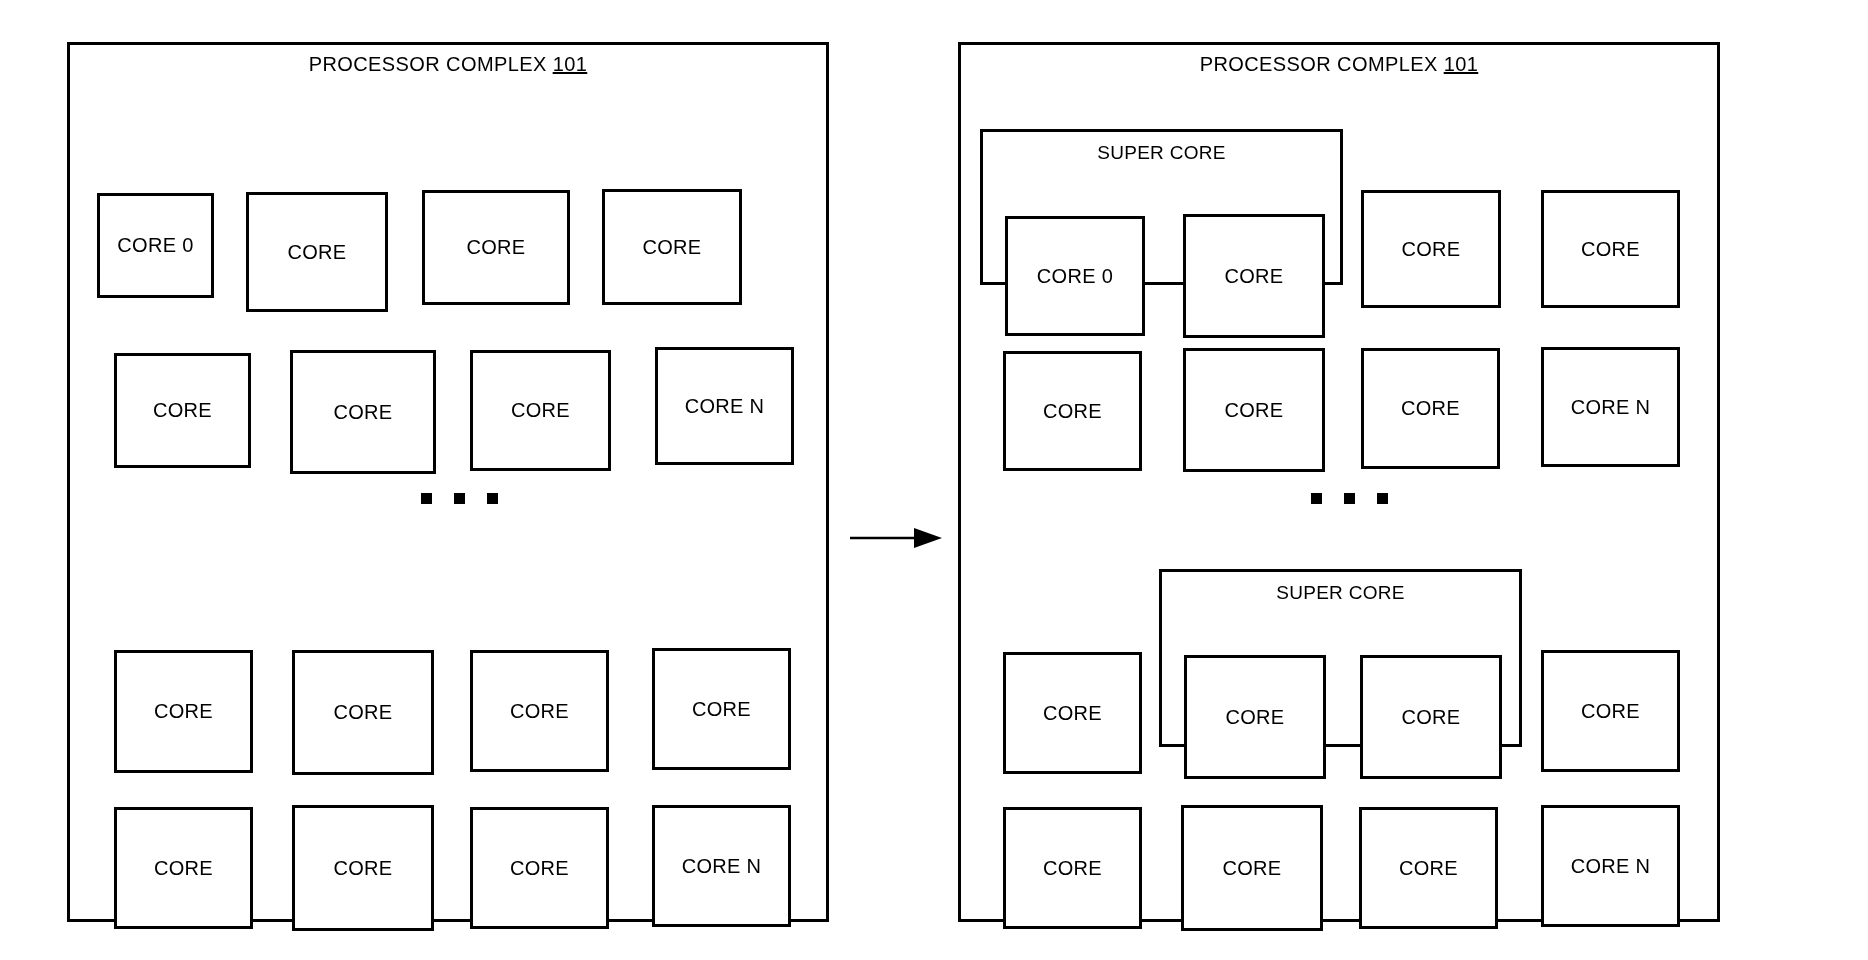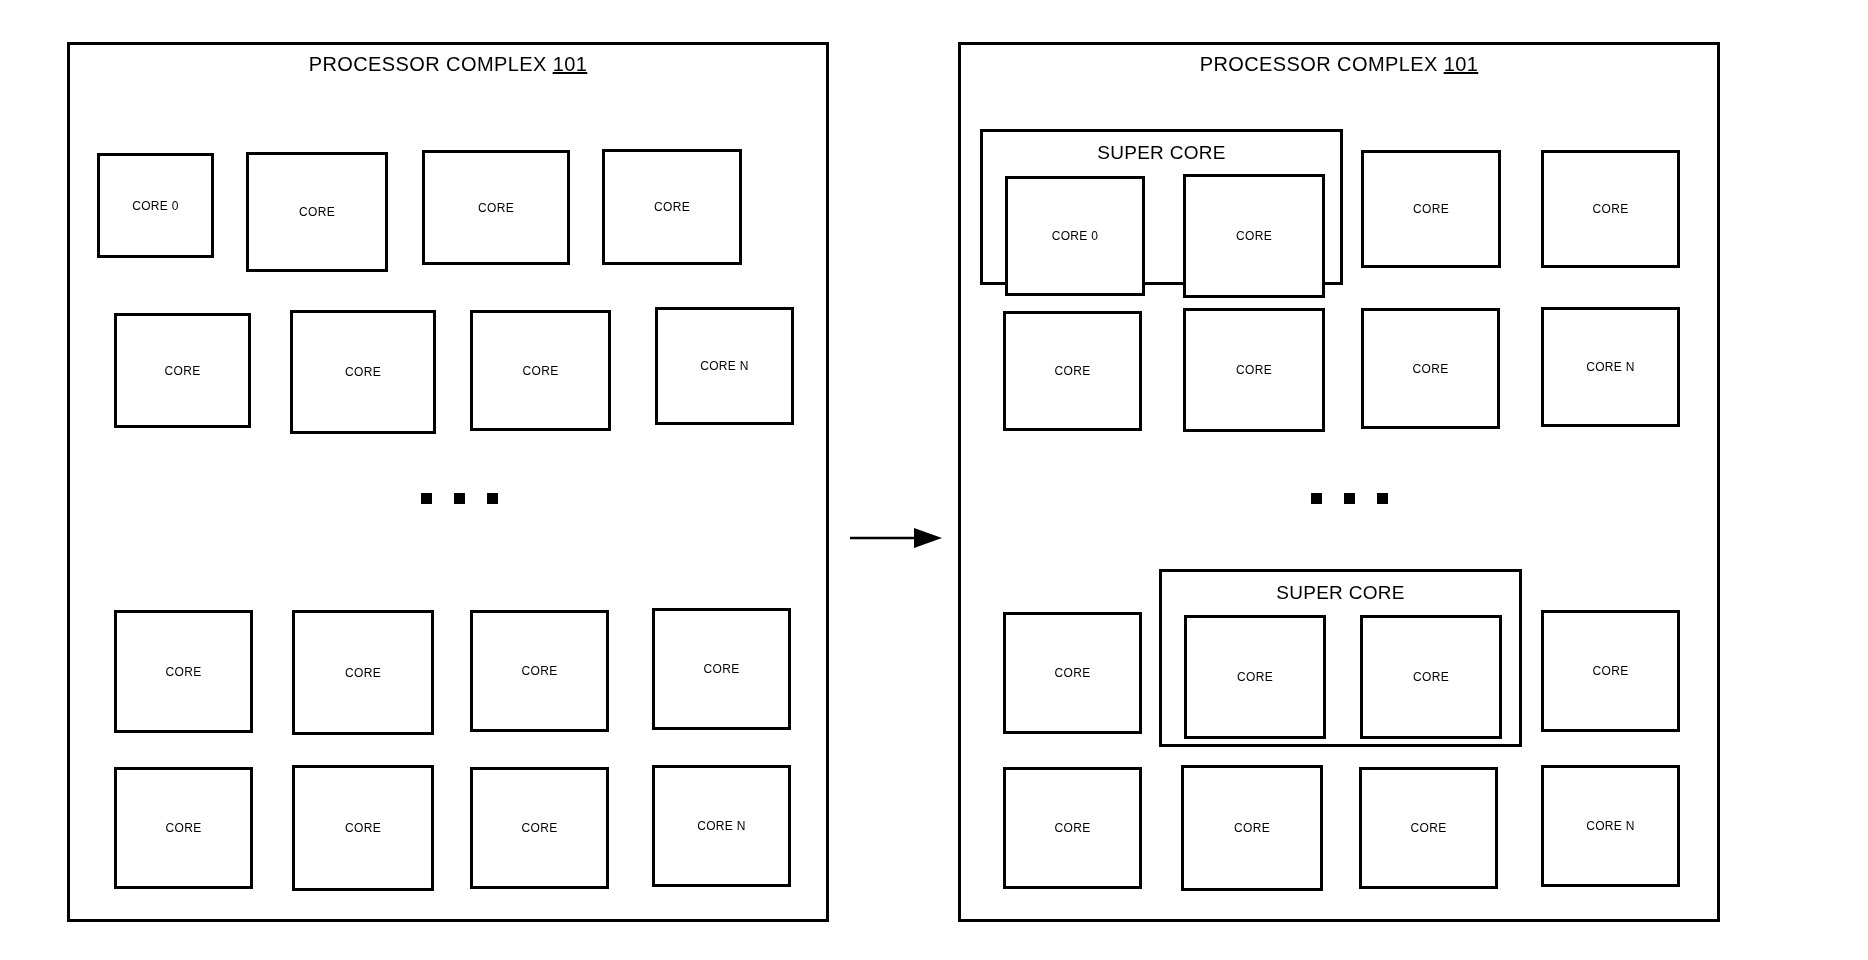--- a/index.html
+++ b/index.html
@@ -50,23 +50,24 @@
 
   
   .core {
     position: absolute;
     box-sizing: border-box;
     border: 3px solid #000000;
     background: #ffffff;
     display: flex;
     align-items: center;
     justify-content: center;
-    font-size: 12px;
+    font-size: 20px;
     letter-spacing: 0.3px;
     white-space: nowrap;
+    margin-top: 40px;
   }
 
   
   .supercore {
     position: absolute;
     box-sizing: border-box;
     border: 3px solid #000000;
     background: #ffffff;
   }
   .supercore-label {

